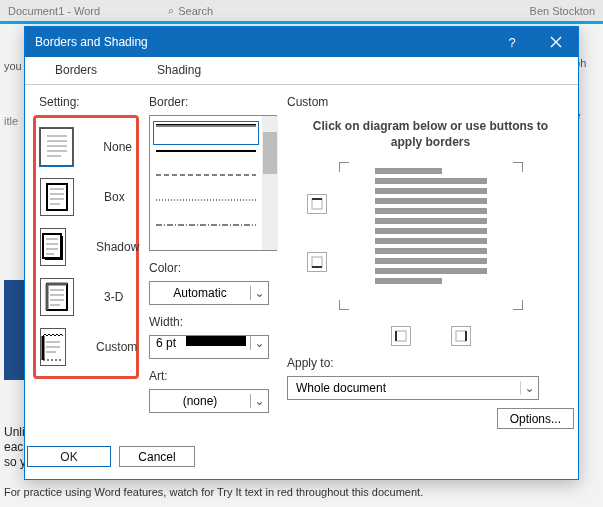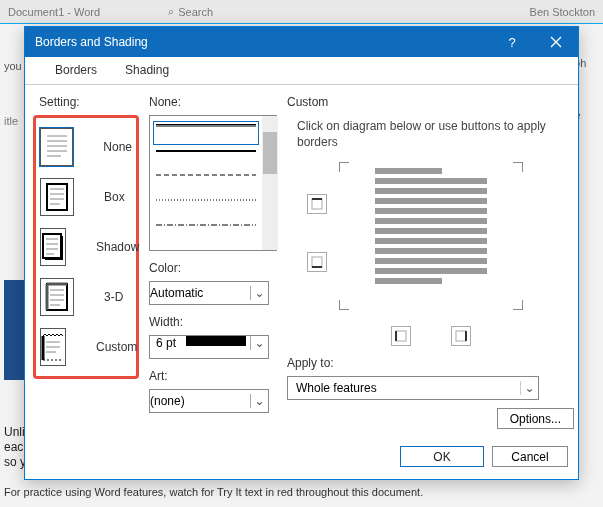--- a/index.html
+++ b/index.html
@@ -1,30 +1,30 @@
 <!DOCTYPE html>
 <html><head>
 <meta charset="utf-8">
 <style>
 * { box-sizing: border-box; margin: 0; padding: 0; font-family: "Segoe UI", Arial, sans-serif; }
 body { background: #f3f3f3; width: 603px; height: 507px; overflow: hidden; position: relative; }
-.bg-strip { position: absolute; left: 0; top: 0; width: 100%; height: 24px; background: #e8e8e8; border-bottom: 1px solid #0ea5e9; display: flex; align-items: center; padding: 0 8px; color: #777; font-size: 11px; }
+.bg-strip { position: absolute; left: 0; top: 0; width: 100%; height: 24px; background: #e8e8e8; border-bottom: 3px solid #0ea5e9; display: flex; align-items: center; padding: 0 8px; color: #777; font-size: 11px; }
 .bg-strip .search { position:absolute; left: 168px; display: flex; align-items: center; gap: 4px; }
 .bg-strip .user { position:absolute; right: 8px; }
 .bg-right { position:absolute; right:0; top:50px; width:55px; font-size:11px; color:#555; line-height:20px; text-align:left;}
 .bg-right div { padding:3px 4px; }
 .bg-line { position:absolute; bottom:9px; left:4px; right:4px; font-size:11px; color:#333; }
 .bg-left-text { position:absolute; left:4px; top:425px; font-size:12px; color:#222; line-height:15px;}
 .bg-title { position:absolute; left:4px; top:115px; font-size:11px; color:#777;}
 .blue-bar { position:absolute; left:4px; top:280px; width:20px; height:100px; background:#1f4e8c; }
 .dialog { position: absolute; left: 24px; top: 26px; width: 555px; height: 454px; background: #fff; border: 1px solid #0078d4; box-shadow: 0 4px 16px rgba(0,0,0,0.25); display: flex; flex-direction: column; }
 .titlebar { height: 30px; background: #0f6cbd; color: #fff; display: flex; align-items: center; font-size: 12px; padding-left: 10px; }
 .titlebar .controls { margin-left: auto; display: flex; }
 .titlebar .ctl { width: 44px; height: 30px; display: flex; align-items: center; justify-content: center; cursor: pointer; color:#fff; font-size:13px;}
-.tabs { display: flex; height: 28px; border-bottom: 1px solid #ccc; padding-left: 16px; font-size: 12px; }
+.tabs { display: flex; height: 28px; border-bottom: 1px solid #ccc; padding-left: 16px; font-size: 12px; gap: 32px; }
 .tab { padding: 6px 14px 4px; cursor: pointer; color: #333; border-bottom: 2px solid transparent; }
 .tab.active { color: #0f6cbd; border-bottom: 2px solid #0f6cbd; }
 .content { flex: 1; display: flex; padding: 10px 4px 0 14px; gap: 10px; }
 .col-setting { width: 100px; }
 .col-style { width: 128px; }
 .col-preview { flex: 1; }
 .label { font-size: 12px; color: #333; margin-bottom: 6px; }
 .setting-highlight { border: 3px solid #e84c3d; border-radius: 4px; padding: 4px 2px 4px 2px; margin-left:-6px; }
 .setting-item { display: flex; align-items: center; gap: 10px; padding: 6px 2px; cursor: pointer; }
 .setting-icon { width: 34px; height: 38px; border: 1px solid #555; display: flex; align-items: center; justify-content: center; background:#fff; position:relative; }
@@ -32,47 +32,47 @@
 .setting-icon svg { pointer-events:none; }
 .setting-label { font-size: 12px; color: #333; margin-left: 20px; }
 .style-box { width: 128px; height: 136px; border: 1px solid #888; display: flex; }
 .style-list { flex: 1; display: flex; flex-direction: column; justify-content: space-around; padding: 4px 6px; }
 .style-opt { height: 18px; border-top:1px solid #000; border-bottom:none; }
 .style-opt.sel { outline:1px solid #0f6cbd; outline-offset:2px; }
 .sscroll { width: 16px; background: #eee; display:flex; flex-direction:column;}
 .sscroll-thumb { background:#bdbdbd; width:14px; height:42px; margin:16px 1px 0 1px;}
 .field-row { margin-top: 10px; }
 .combo { width: 120px; height: 24px; border: 1px solid #888; display: flex; align-items: center; font-size: 12px; background:#fff; cursor:pointer; }
-.combo .val { flex: 1; text-align: left; }
+.combo .val { flex: 1; text-align: center; }
 .combo .arrow { width: 18px; border-left: 1px solid #aaa; text-align: center; color: #555; }
 .width-combo { display: flex; width: 120px; height: 24px; border:1px solid #888; align-items:flex-start; font-size:12px; background:#fff; cursor:pointer;}
 .width-combo .wval { padding:0 6px; }
 .width-combo .swatch { flex:1; height:10px; background:#000; margin:0 4px;}
 .width-combo .arrow { width:18px; border-left:1px solid #aaa; text-align:center; color:#555;}
-.preview-inst { font-size: 12px; color: #444; padding: 4px 10px 0; line-height:1.3; }
+.preview-inst { font-size: 12px; color: #444; text-align: center; padding: 4px 10px 0; line-height:1.3;font-weight:bold; }
 .preview-diagram { margin: 12px auto 6px; width: 184px; height: 160px; position: relative; }
 .corner { width:10px; height:10px; border:1px solid #888; position:absolute;}
 .corner.tl { top:0; left:0; border-right:none; border-bottom:none;}
 .corner.tr { top:0; right:0; border-left:none; border-bottom:none;}
 .corner.bl { bottom:12px; left:0; border-right:none; border-top:none;}
 .corner.br { bottom:12px; right:0; border-left:none; border-top:none;}
 .page-prev { position:absolute; top:4px; left:30px; width:124px; height:132px; display:flex; flex-direction:column; gap:4px; padding:2px 6px;}
 .page-prev .ln { height:6px; background:#9a9a9a; }
 .page-prev .ln.short { width:60%; }
 .side-btn { width:20px; height:20px; border:1px solid #aaa; position:absolute; background:#fff; cursor:pointer; display:flex; align-items:center; justify-content:center;}
 .side-btn.l1 { left:-32px; top:32px;}
 .side-btn.l2 { left:-32px; top:90px;}
 .side-btn.b1 { left:52px; bottom:-24px;}
 .side-btn.b2 { left:112px; bottom:-24px;}
 .apply-row { margin-top: 34px; }
 .apply-combo { width:252px; height:24px; border:1px solid #888; display:flex; align-items:center; font-size:12px; padding-left:8px; cursor:pointer;}
 .apply-combo .arrow { margin-left:auto; width:18px; text-align:center; color:#555; border-left:1px solid #ccc;}
 .opts-row { display:flex; justify-content:flex-end; margin-top:8px;}
 .btn { height:21px; min-width:76px; border:1px solid #888; background:#fff; font-size:12px; padding:0 12px; cursor:pointer; }
-.footer { display:flex; justify-content:flex-end; gap:8px; padding:8px 10px 12px; }
+.footer { display:flex; gap:8px; padding:8px 2px 12px; }
 .footer .btn.ok { border-color:#0f6cbd; color:#222; min-width:84px;}
 .si-svg-inner { width:24px; height:30px; }
 </style>
 </head>
 <body>
 
 <div class="bg-strip">
   <span>Document1 - Word</span>
   <span class="search">
     <span>⌕</span>
@@ -195,21 +195,21 @@
                 </g>
               </svg>
           </div>
           <span class="setting-label">Custom</span>
         </div>
 
       </div>
     </div>
 
     <div class="col-style">
-      <div class="label">None:</div>
+      <div class="label">Border:</div>
       <div class="style-box">
         <div class="style-list">
           <svg class="style-opt sel" width="100" height="3">
               <line x1="0" y1="1" x2="100" y2="1" stroke="#000" stroke-width="1"></line>
             </svg>
           <svg class="style-opt" style="border:none" width="100" height="4">
               <line x1="0" y1="2" x2="100" y2="2" stroke="#000" stroke-width="2"></line>
             </svg>
           <svg class="style-opt" style="border:none" width="100" height="3">
               <line x1="0" y1="1" x2="100" y2="1" stroke="#000" stroke-width="1" stroke-dasharray="5,3"></line>
@@ -296,21 +296,21 @@
             <svg width="12" height="12">
               <rect x="1" y="1" width="10" height="10" fill="none" stroke="#aaa"></rect>
               <line x1="11" y1="1" x2="11" y2="11" stroke="#333" stroke-width="2"></line>
             </svg>
           </div>
       </div>
 
       <div class="apply-row">
         <div class="label">Apply to:</div>
         <div class="apply-combo">
-          <span>Whole features</span>
+          <span>Whole document</span>
           <span class="arrow">⌄</span>
         </div>
       </div>
       <div class="opts-row">
         <button class="btn"><span>Options...</span></button>
       </div>
     </div>
   </div>
 
   <div class="footer">

